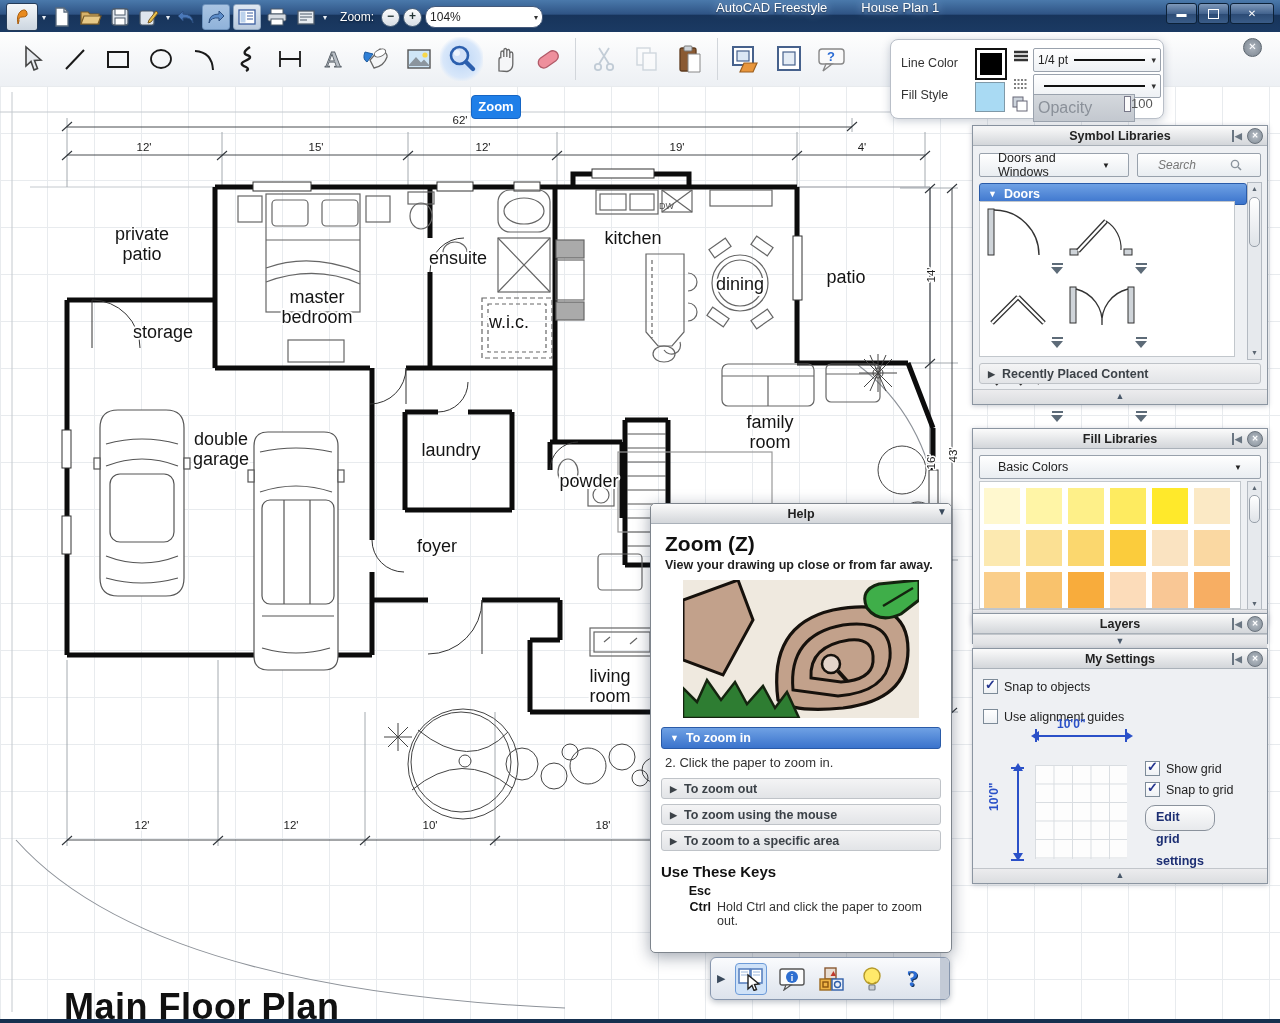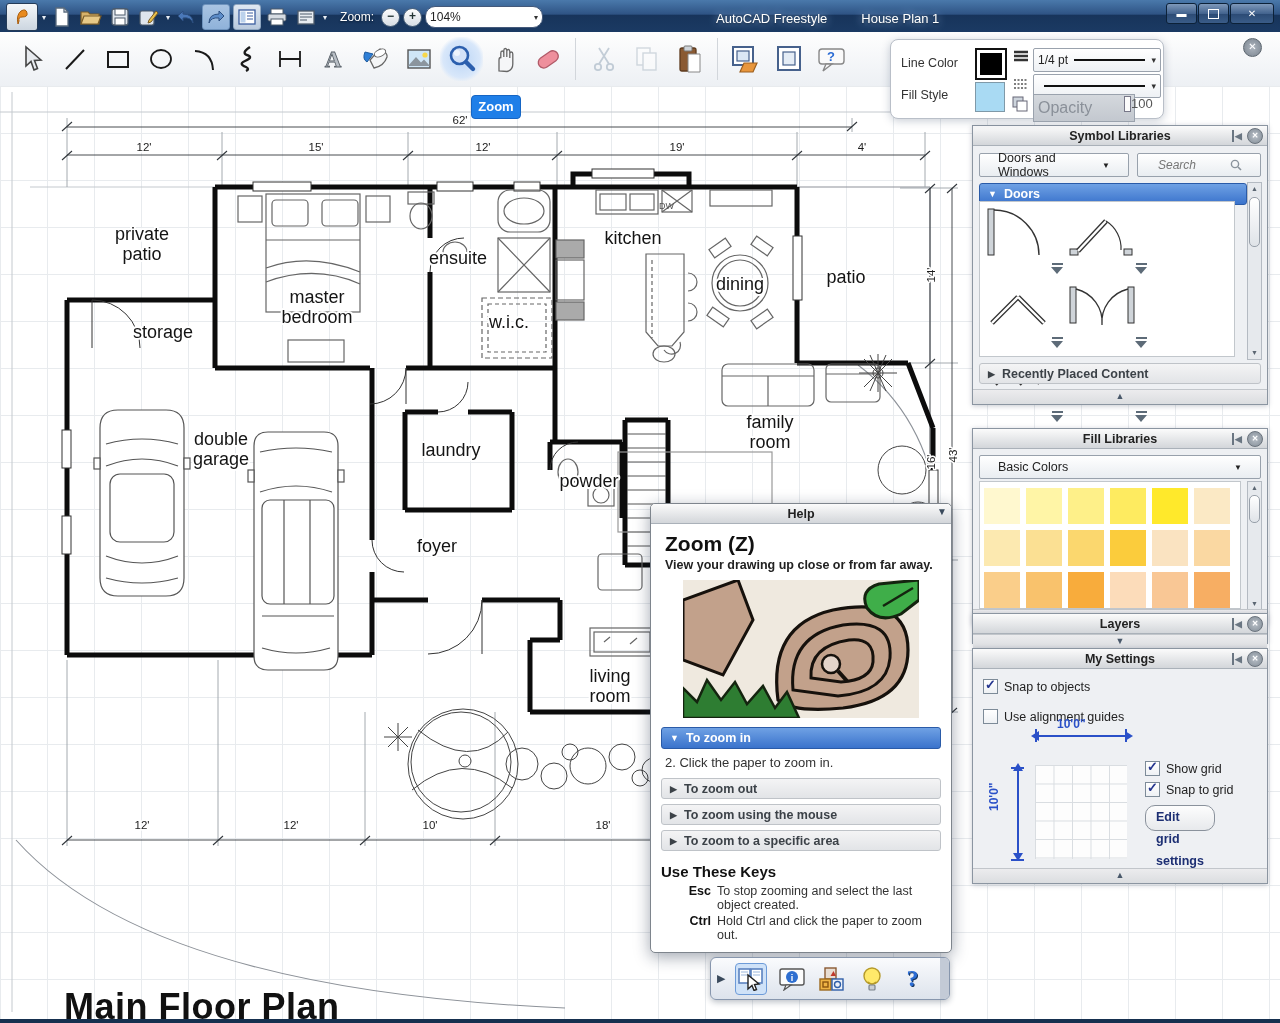--- a/index.html
+++ b/index.html
@@ -15,21 +15,21 @@
   .tb-ico.pressed{background:linear-gradient(#a9c4e2,#8fb2da);border:1px solid #6e93bd;}
   #qat{position:absolute;left:6px;top:3px;display:flex;align-items:center;gap:3px;}
   #appbtn{width:30px;height:26px;background:linear-gradient(#f5f7f9,#ccd6e0);
     border:1px solid #243b58;border-radius:3px;display:flex;align-items:center;justify-content:center;}
   .dd{color:#e8eef5;font-size:8px;margin-left:1px;}
   #zoomlbl{color:#fff;font-size:12px;margin:0 4px 0 10px;text-shadow:0 1px 2px #0a1c33;}
   .roundbtn{width:17px;height:17px;border-radius:50%;background:linear-gradient(#fdfdfd,#d7dde4);
     border:1px solid #51677f;color:#233;font-size:12px;line-height:15px;text-align:center;font-weight:bold;}
   #zoomcombo{width:108px;height:20px;background:#fff;border:1px solid #44597a;border-radius:10px;
     font-size:12px;color:#222;display:flex;align-items:center;padding:0 4px;justify-content:space-between;}
-  #titles{position:absolute;left:716px;top:11px;display:flex;gap:34px;color:#fff;font-size:13px;
+  #titles{position:absolute;left:716px;top:0;display:flex;gap:34px;color:#fff;font-size:13px;
     text-shadow:0 0 8px #a7c9ef,0 1px 2px #06182e;}
   #winbtns{position:absolute;right:6px;top:3px;display:flex;gap:1px;}
   .winbtn{height:19px;border:1px solid #0c2138;border-radius:3px;color:#fff;font-size:10px;
     display:flex;align-items:center;justify-content:center;
     background:linear-gradient(#7e98ba 0%,#44648f 50%,#2b4a74 51%,#3a5c88 100%);}
   
   #toolbar{position:absolute;left:0;top:32px;width:1280px;height:54px;
     background:linear-gradient(#fefefe,#edf0f4);border-bottom:1px solid #c7ccd2;}
   #tools{position:absolute;left:10px;top:5px;display:flex;align-items:center;}
   .tool{width:43px;height:44px;display:flex;align-items:center;justify-content:center;border-radius:5px;}
@@ -730,21 +730,20 @@
       <span class="tri">▶</span>
       <span>To zoom using the mouse</span>
     </div>
     <div class="graybar hbar">
       <span class="tri">▶</span>
       <span>To zoom to a specific area</span>
     </div>
     <div id="keystitle">Use These Keys</div>
     <div class="keyrow">
       <span class="keyname">Esc</span>
-      <span style="flex:1">To stop zooming and select the last object created.</span>
     </div>
     <div class="keyrow">
       <span class="keyname">Ctrl</span>
       <span style="flex:1">Hold Ctrl and click the paper to zoom out.</span>
     </div>
   </div>
 
   <div id="bbar">
     <span style="color:#3a4a5c;font-size:11px">▶</span>
     <span class="bico sel">

